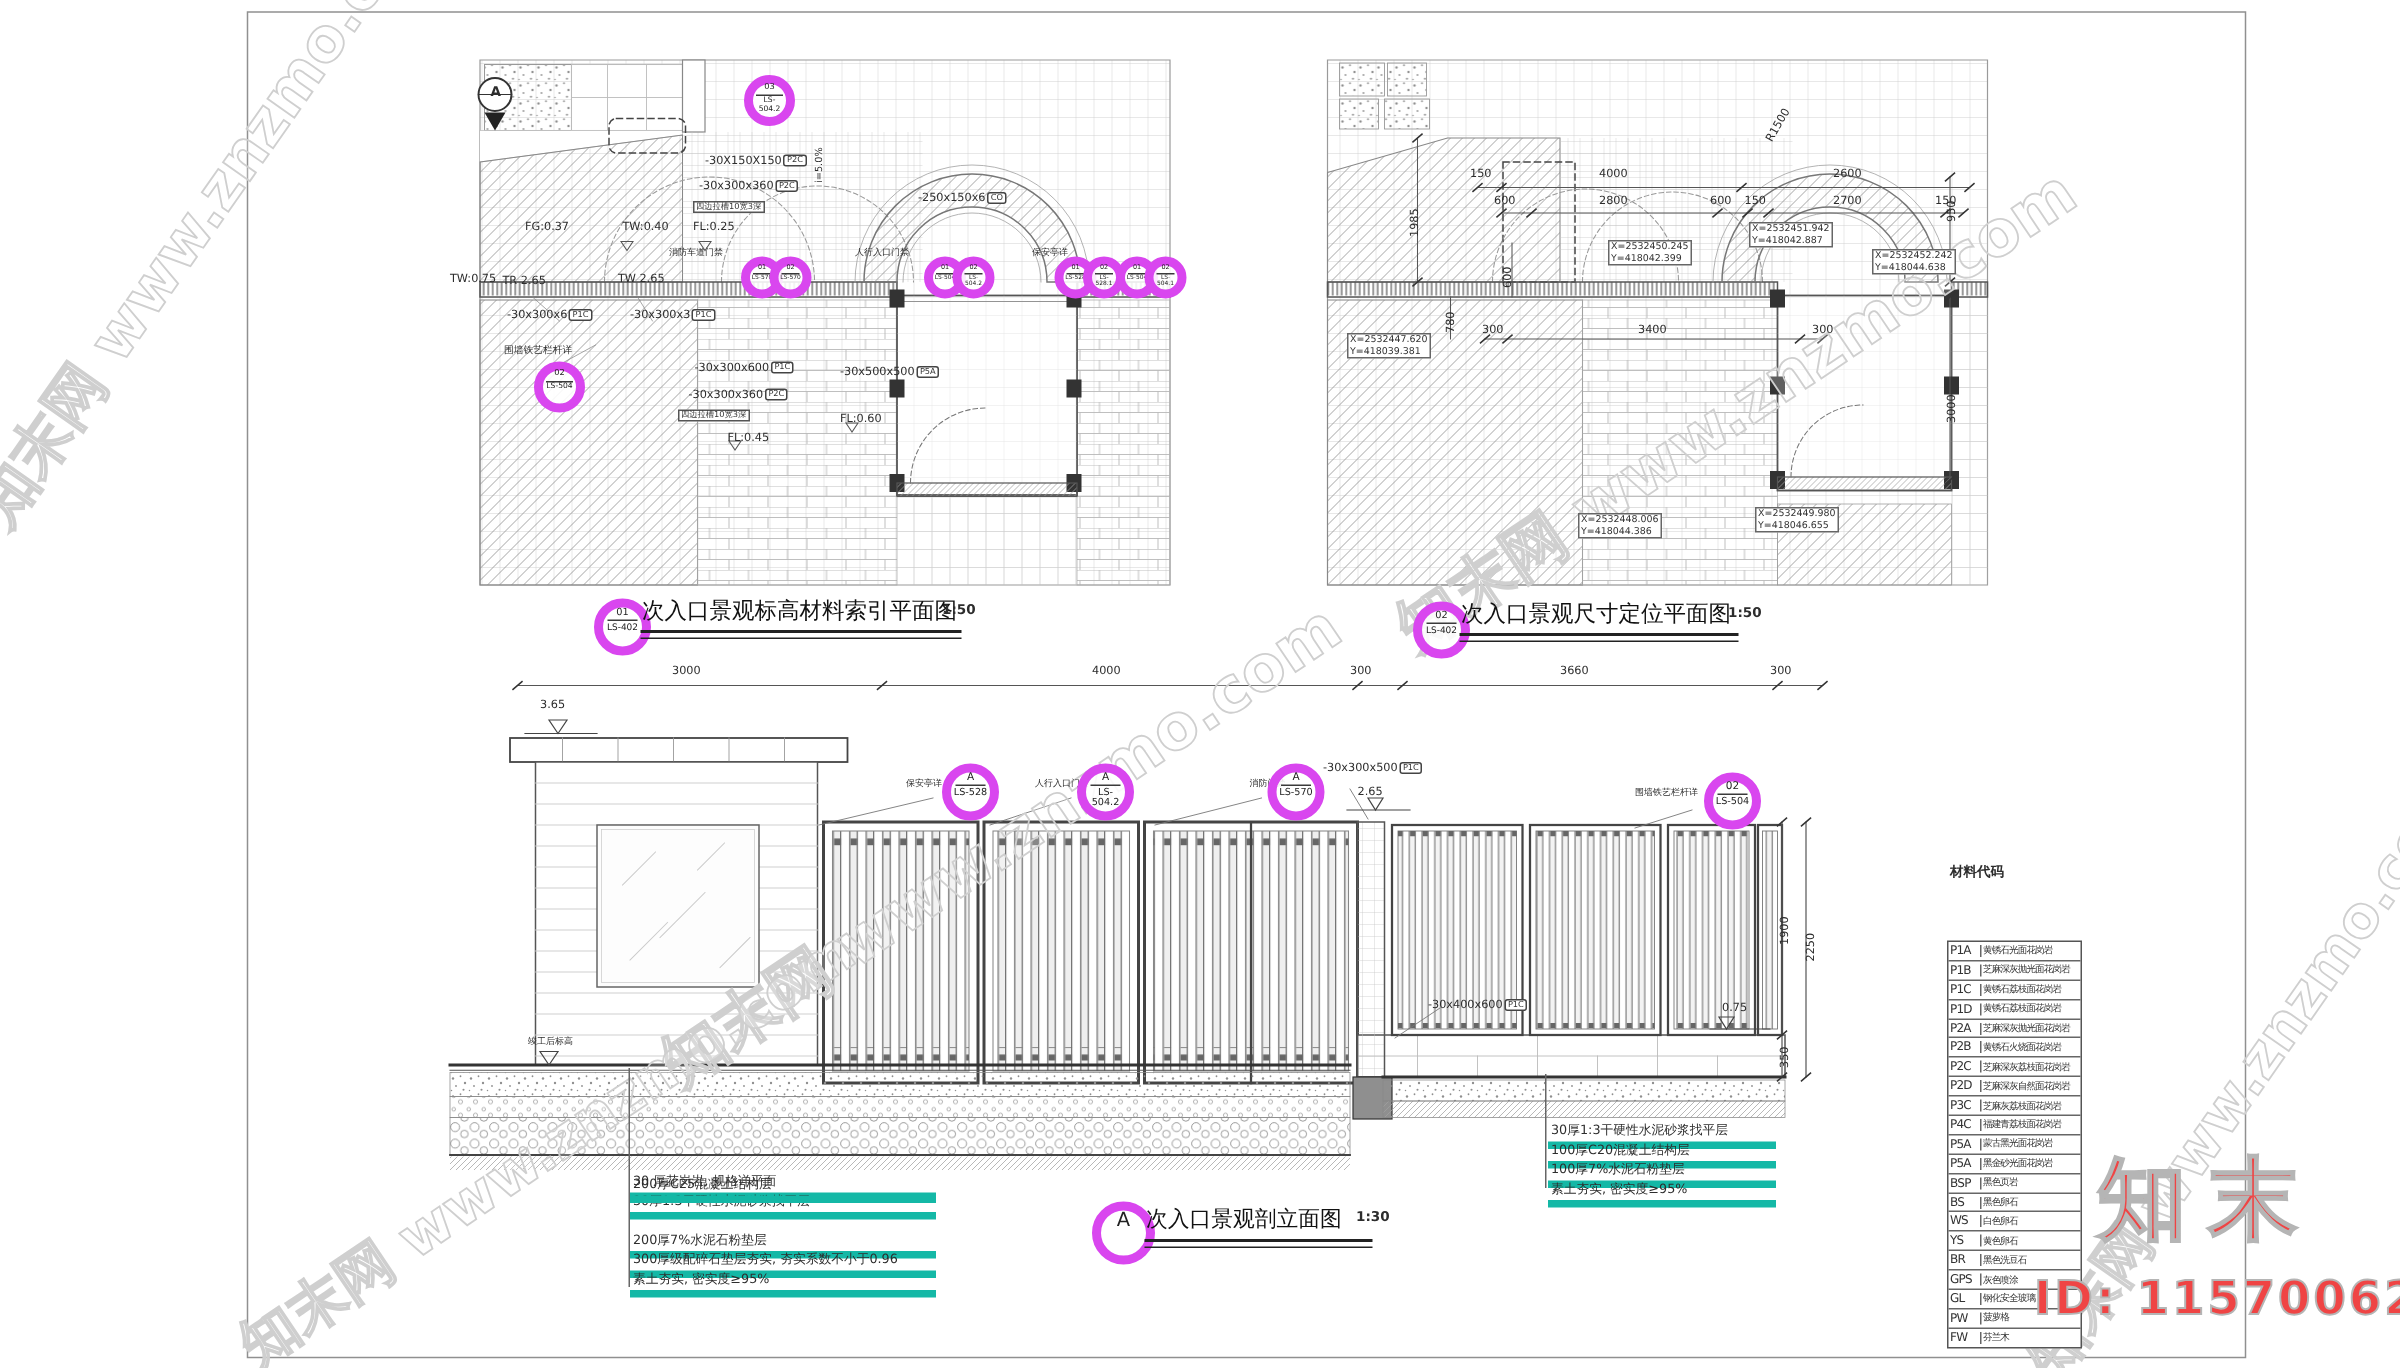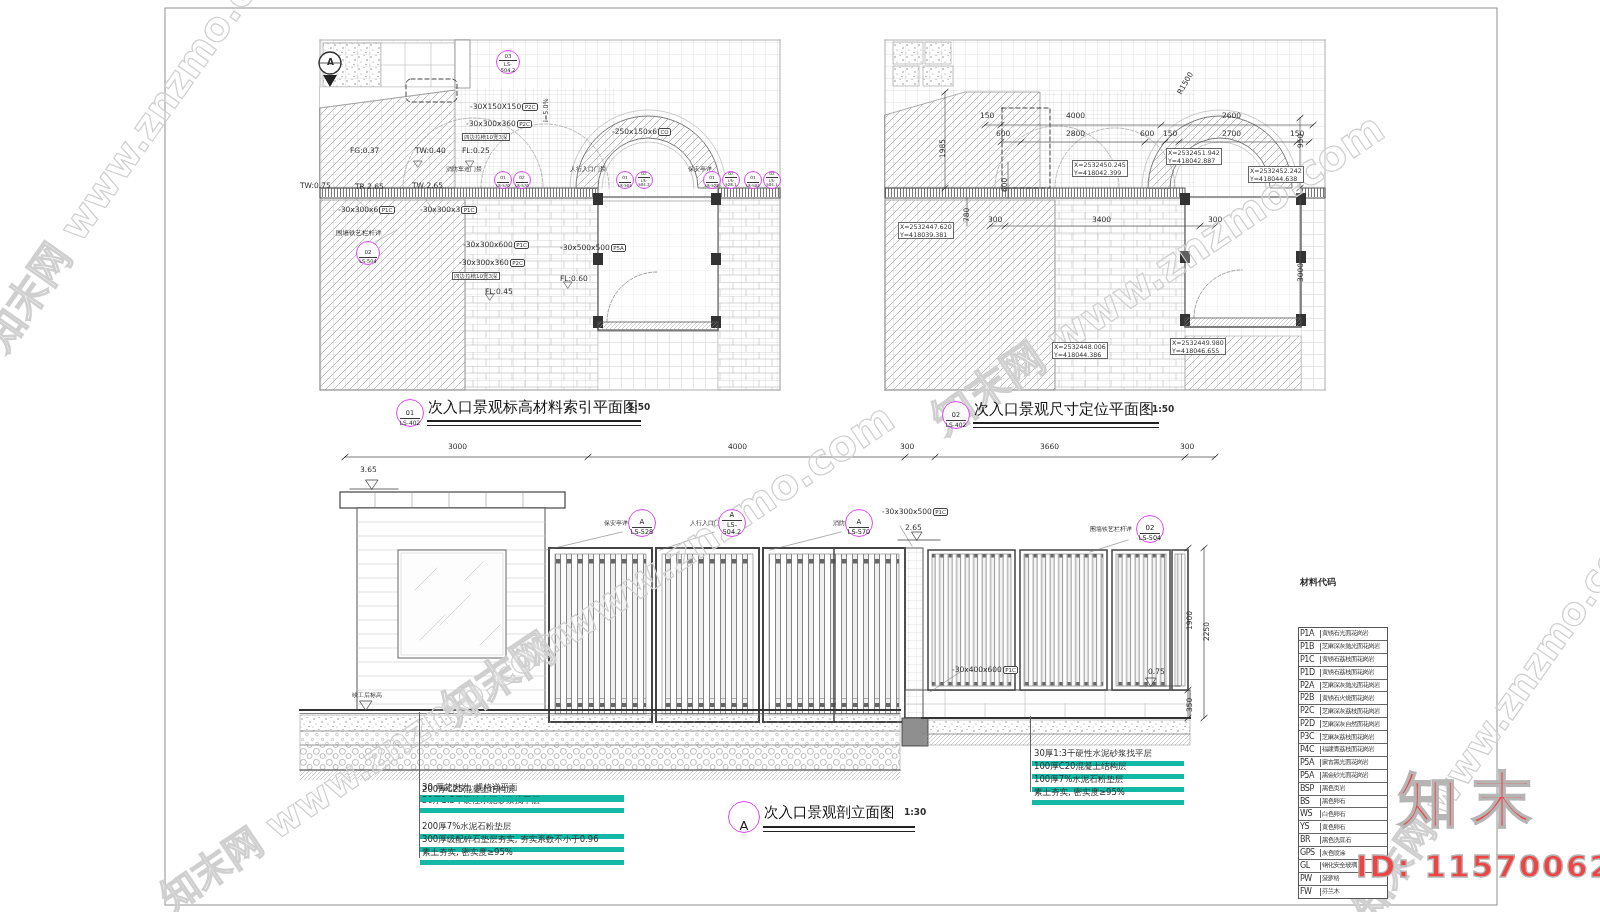--- a/index.html
+++ b/index.html
@@ -6,22 +6,22 @@
   #page{position:relative;width:1600px;height:912px;overflow:hidden;background:#fff;
         font-family:"DejaVu Sans",sans-serif;}
   svg{position:absolute;left:0;top:0;}
   .t{position:absolute;font:7.5px/1.15 "DejaVu Sans",sans-serif;color:#2d2d2d;white-space:nowrap;}
   .t6{font-size:6px}.t65{font-size:6.5px}.t9{font-size:9px}
   .rot{transform:rotate(-90deg);transform-origin:0 0;}
   .r60{transform:rotate(-60deg);transform-origin:0 0;}
   .hex{display:inline-block;border:1px solid #444;background:#fff;font-size:5.5px;padding:0 1.5px;
        margin-left:1px;border-radius:2px;vertical-align:middle;color:#333;}
   .box{display:inline-block;border:1px solid #555;background:#fff;padding:0 1px;font-size:5.5px;color:#333;}
-  .co{position:absolute;border:1px solid #d946ef;border-radius:50%;background:rgba(255,255,255,.88);
-      display:flex;flex-direction:column;align-items:center;justify-content:flex-end;color:#222;line-height:1;}
+  .co{position:absolute;border:6px solid #d946ef;border-radius:50%;background:rgba(255,255,255,.88);
+      display:flex;flex-direction:column;align-items:center;justify-content:flex-start;color:#222;line-height:1;}
   .co .n{display:block;width:78%;text-align:center;border-bottom:1px solid #3a3a3a;padding-bottom:1px;}
   .co .s{display:block;width:100%;text-align:center;padding-top:1px;transform:scale(.92);}
   .coord{position:absolute;font-size:6.3px;line-height:7.6px;color:#333;background:#fff;
          border:1px solid #666;padding:0 1px;white-space:nowrap;}
   .coord span{display:block;}
   .ttl{position:absolute;font-weight:normal;color:#111;white-space:nowrap;}
   .dbl{position:absolute;border-top:2px solid #222;border-bottom:1px solid #222;height:3px;}
   .nl{position:absolute;font-size:8.5px;color:#2d2d2d;border-bottom:5px solid #14b8a6;
       white-space:nowrap;padding:0 2px 1px 2px;}
   .nlr{text-align:left;}
@@ -303,21 +303,21 @@
 <div class="co" style="left:496px;top:50px;width:22px;height:22px;font-size:5.5px">
       <span class="n">03</span>
       <span class="s">LS-504.2</span>
     </div>
 <div class="t t65 rot" style="left:543px;top:122px">i=5.0%</div>
 
 <div class="t" style="left:350px;top:147px">FG:0.37</div>
 <div class="t" style="left:415px;top:147px">TW:0.40</div>
 <div class="t" style="left:462px;top:147px">FL:0.25</div>
 <div class="t" style="left:300px;top:182px">TW:0.75</div>
-<div class="t" style="left:355px;top:183px">TR 2.65</div>
+<div class="t" style="left:335px;top:183px">TR 2.65</div>
 <div class="t" style="left:412px;top:182px">TW 2.65</div>
 <div class="t" style="left:485px;top:288px">FL:0.45</div>
 <div class="t" style="left:560px;top:275px">FL:0.60</div>
 
 <div class="t" style="left:338px;top:206px"><span>-30x300x6</span><span class="hex">P1C</span></div>
 <div class="t" style="left:420px;top:206px"><span>-30x300x3</span><span class="hex">P1C</span></div>
 <div class="t" style="left:463px;top:241px"><span>-30x300x600</span><span class="hex">P1C</span></div>
 <div class="t" style="left:459px;top:259px"><span>-30x300x360</span><span class="hex">P2C</span></div>
 <div class="t" style="left:560px;top:244px"><span>-30x500x500</span><span class="hex">P5A</span></div>
 <div class="t" style="left:612px;top:128px"><span>-250x150x6</span><span class="hex">CO</span></div>

